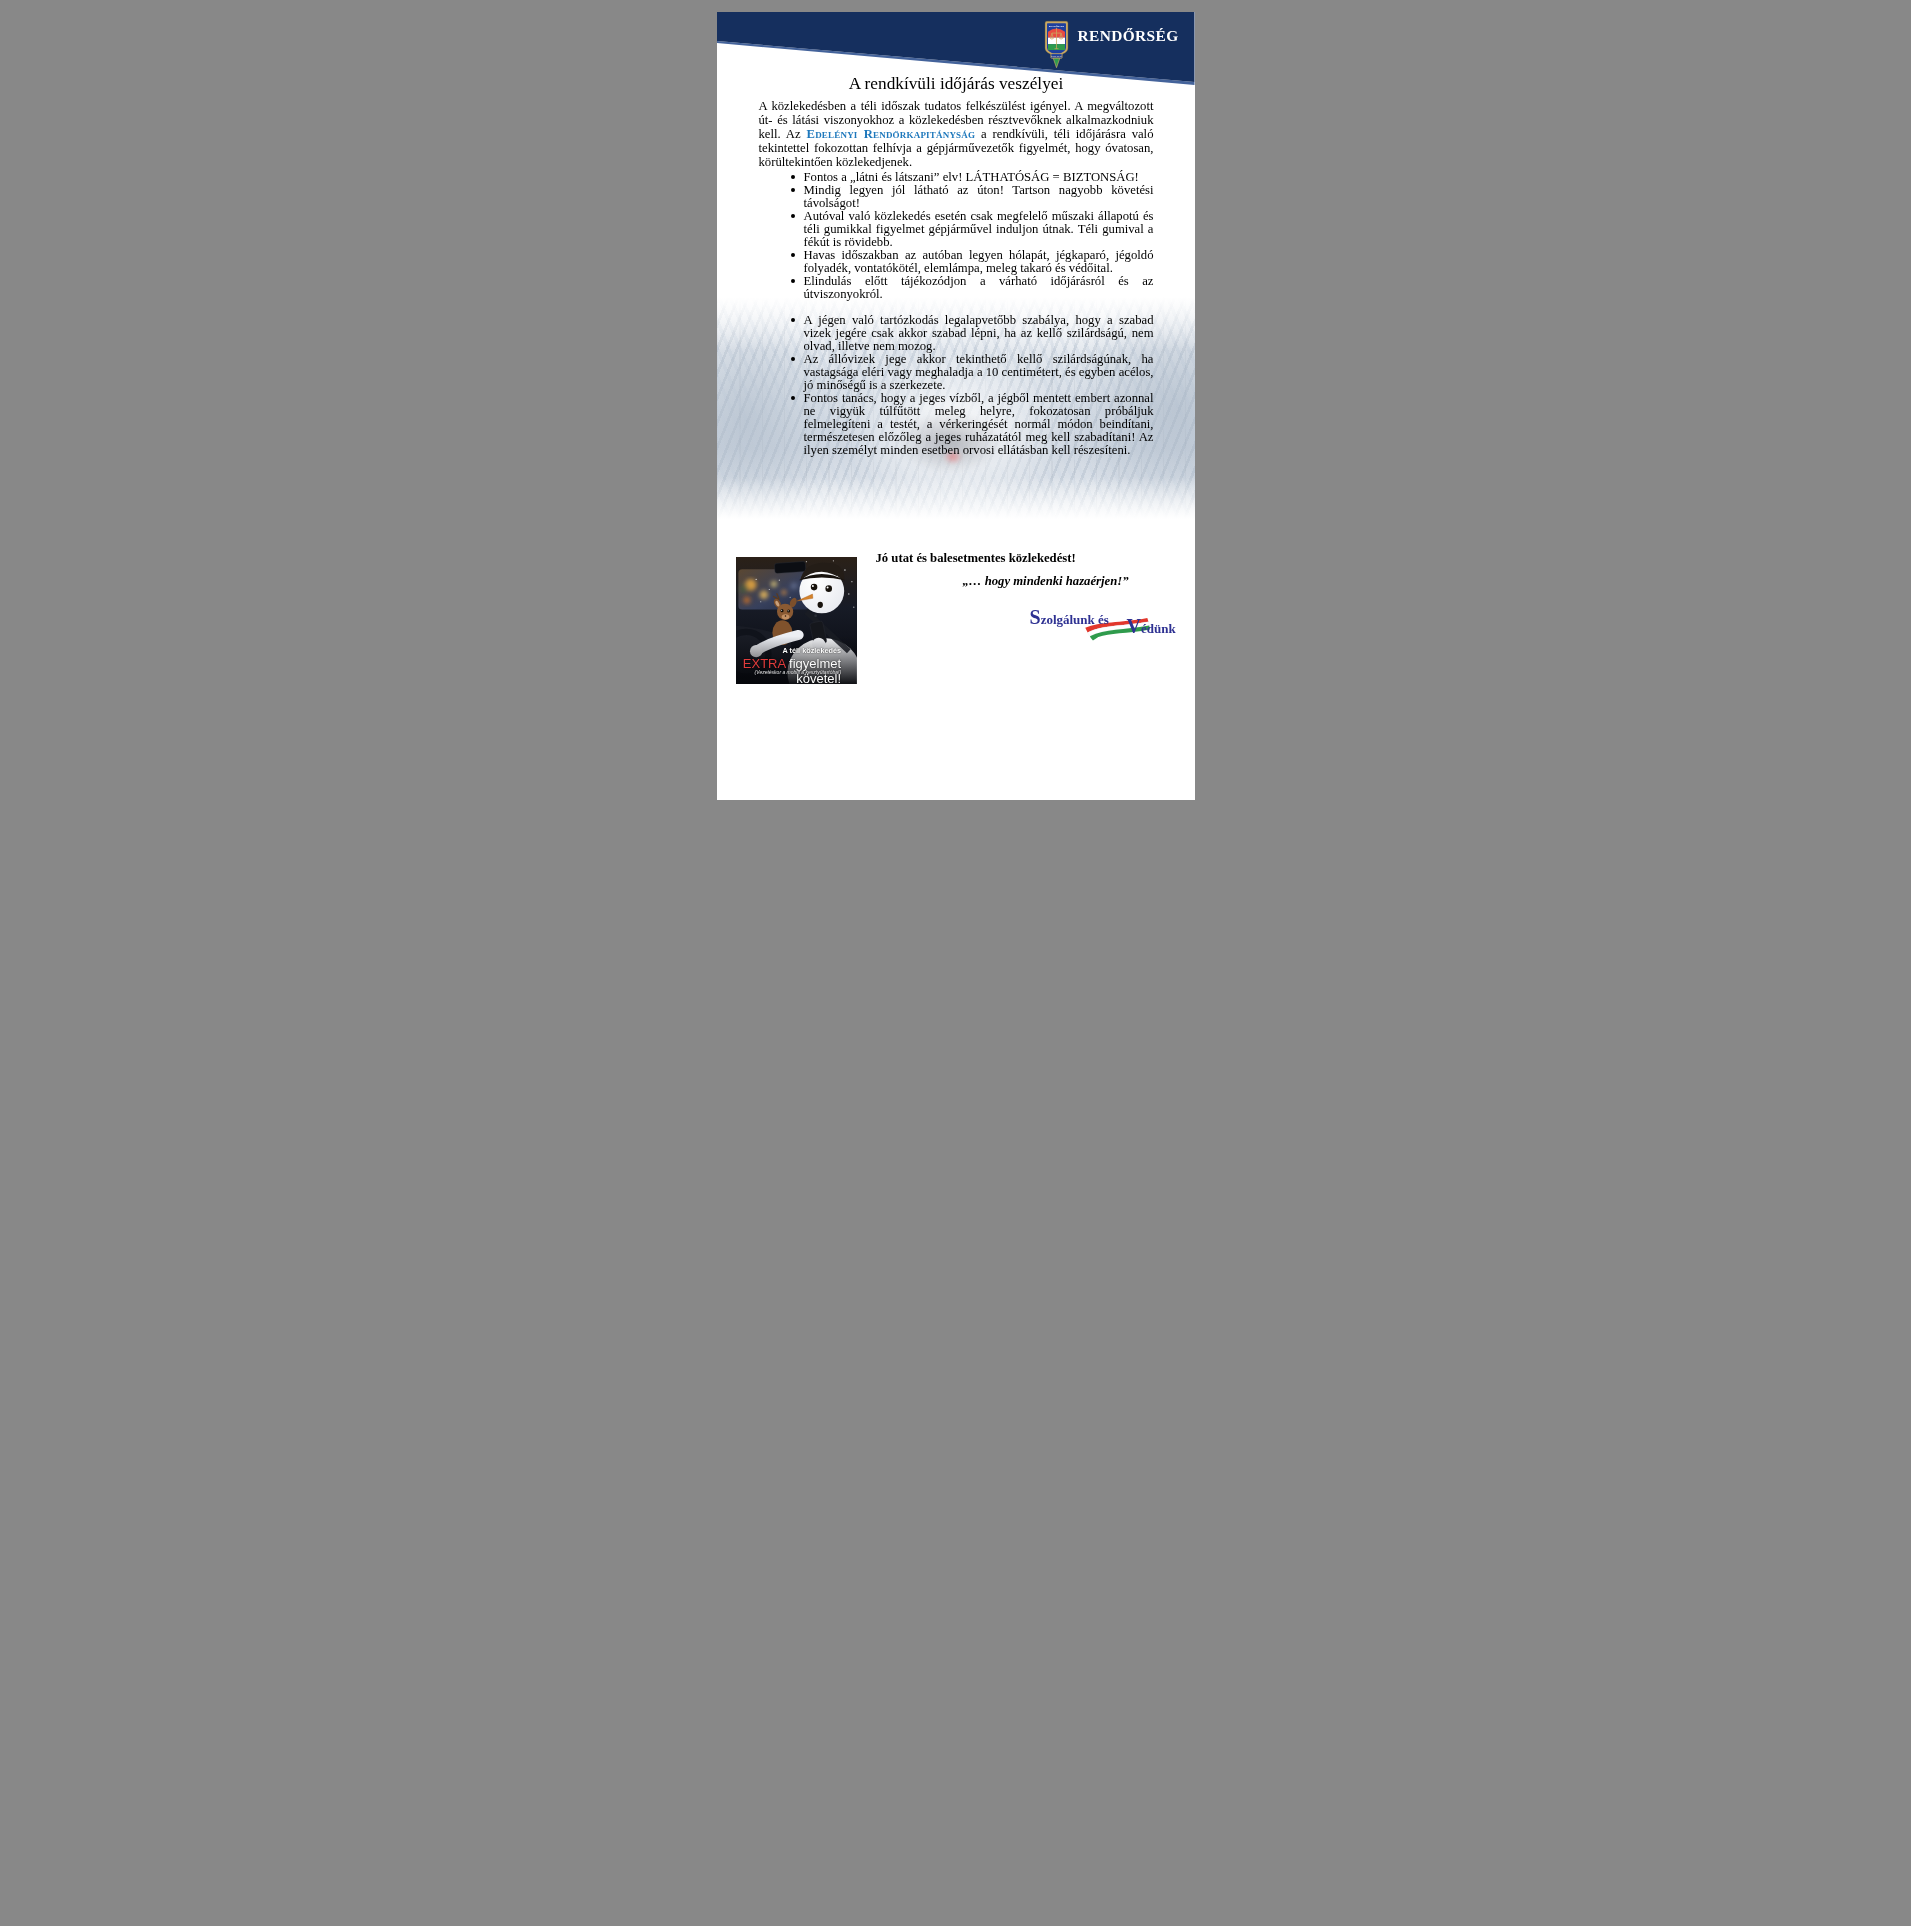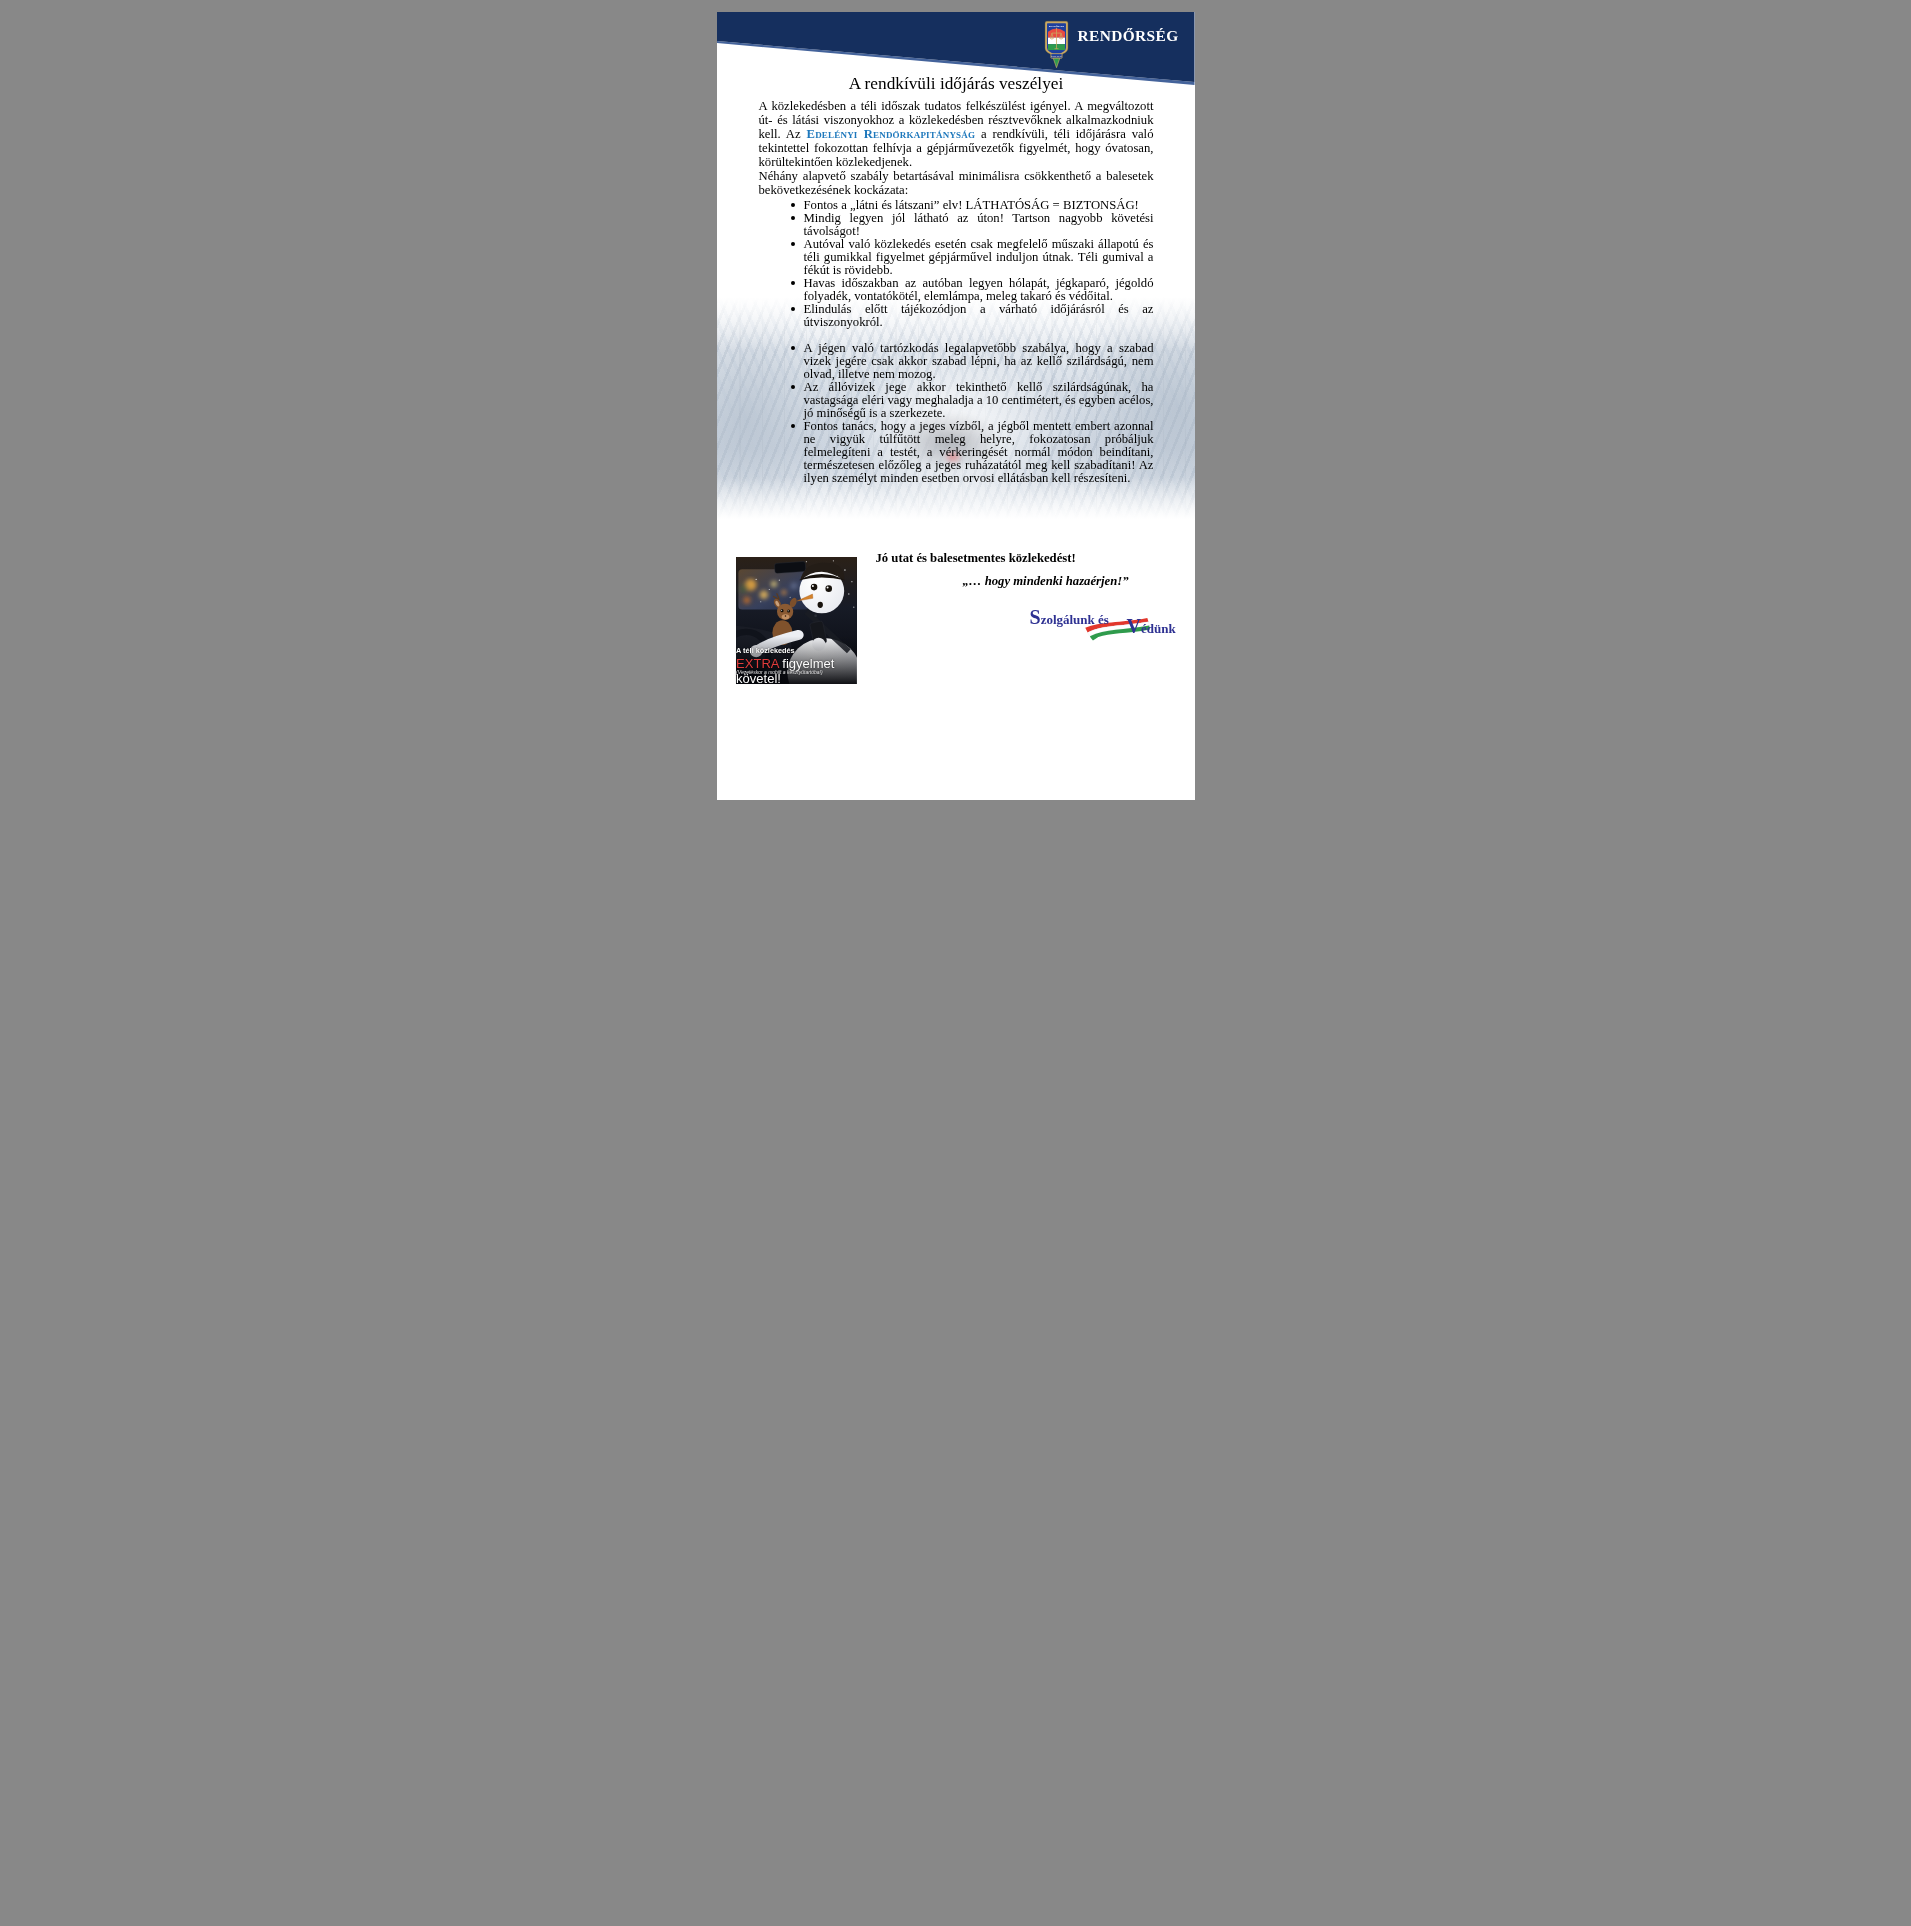--- a/index.html
+++ b/index.html
@@ -47,21 +47,21 @@
   ul.bullets.ice{margin-top:13px;}
 
   .closing1{position:absolute;left:159px;top:539px;font-size:12.7px;font-weight:bold;z-index:1;}
   .closing2{position:absolute;left:246px;top:562px;font-size:12.7px;font-weight:bold;
       font-style:italic;z-index:1;}
 
   
   .poster{position:absolute;left:19.6px;top:545px;width:121px;height:127px;z-index:2;
       background:#0a0d14;}
   .poster svg{position:absolute;left:0;top:0;}
-  .cap{position:absolute;left:0;right:9px;text-align:left;color:#fff;z-index:2;
+  .cap{position:absolute;left:0;right:16px;text-align:right;color:#fff;z-index:2;
       font-family:"Liberation Sans",sans-serif;text-shadow:0 0.4px 1.5px rgba(0,0,0,.85);}
   .cap1{top:89px;font-size:7.3px;font-weight:bold;}
   .cap2{top:99px;font-size:13px;font-weight:normal;}
   .cap2 .hl{color:#e03c3c;}
   .cap3{top:112px;font-size:5px;font-style:italic;color:#e8e8ea;}
 
   
   .motto{position:absolute;left:313px;top:595px;width:158px;height:37px;z-index:1;
       color:#2e3192;font-weight:bold;}
   .motto .line{position:absolute;display:flex;align-items:baseline;line-height:1;white-space:nowrap;}
@@ -102,21 +102,20 @@
     <path d="M30,117 H50 L40,146 Z" fill="#2f9b4c" stroke="#c9a963" stroke-width="2"></path>
   </svg>
 
   <div class="wordmark">RENDŐRSÉG</div>
 
   <div class="content">
     <h1 class="doc-title">A rendkívüli időjárás veszélyei</h1>
 
     <p class="para"><span>A közlekedésben a téli időszak tudatos felkészülést igényel. A megváltozott út- és látási viszonyokhoz a közlekedésben résztvevőknek alkalmazkodniuk kell. Az </span><span class="agency">Edelényi Rendőrkapitányság</span><span> a rendkívüli, téli időjárásra való tekintettel fokozottan felhívja a gépjárművezetők figyelmét, hogy óvatosan, körültekintően közlekedjenek.</span></p>
 
-    <p class="para">Néhány alapvető szabály betartásával minimálisra csökkenthető a balesetek bekövetkezésének kockázata:</p>
 
     <ul class="bullets road">
       <li>Fontos a „látni és látszani” elv! LÁTHATÓSÁG = BIZTONSÁG!</li>
       <li>Mindig legyen jól látható az úton! Tartson nagyobb követési távolságot!</li>
       <li>Autóval való közlekedés esetén csak megfelelő műszaki állapotú és téli gumikkal figyelmet gépjárművel induljon útnak. Téli gumival a fékút is rövidebb.</li>
       <li>Havas időszakban az autóban legyen hólapát, jégkaparó, jégoldó folyadék, vontatókötél, elemlámpa, meleg takaró és védőital.</li>
       <li>Elindulás előtt tájékozódjon a várható időjárásról és az útviszonyokról.</li>
     </ul>
 
     <ul class="bullets ice">

